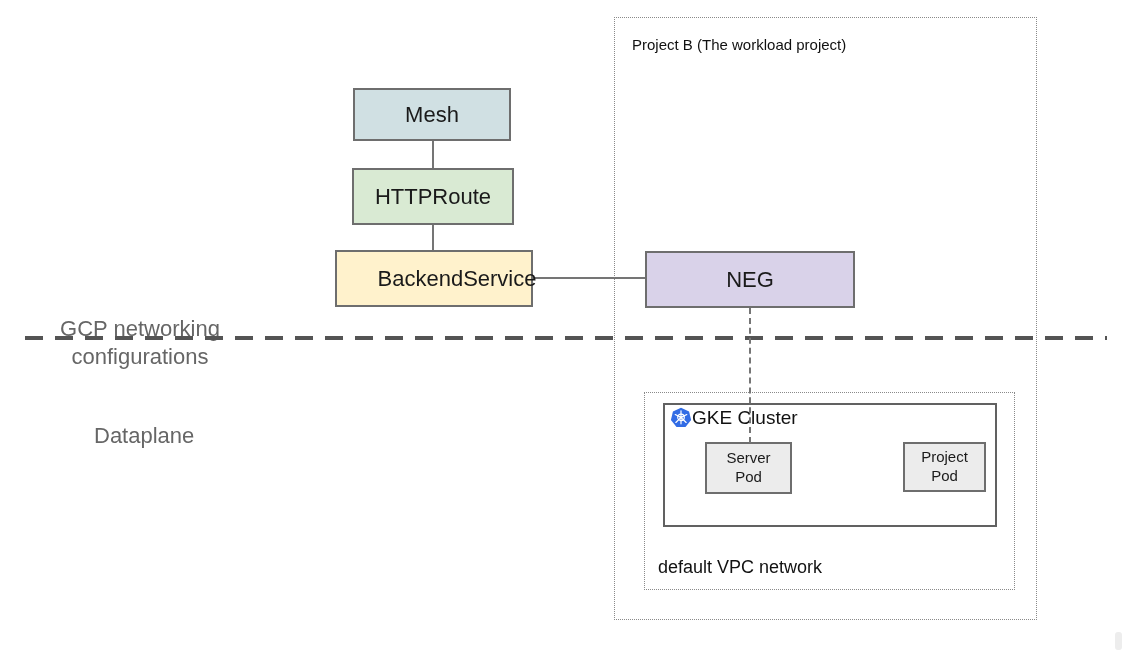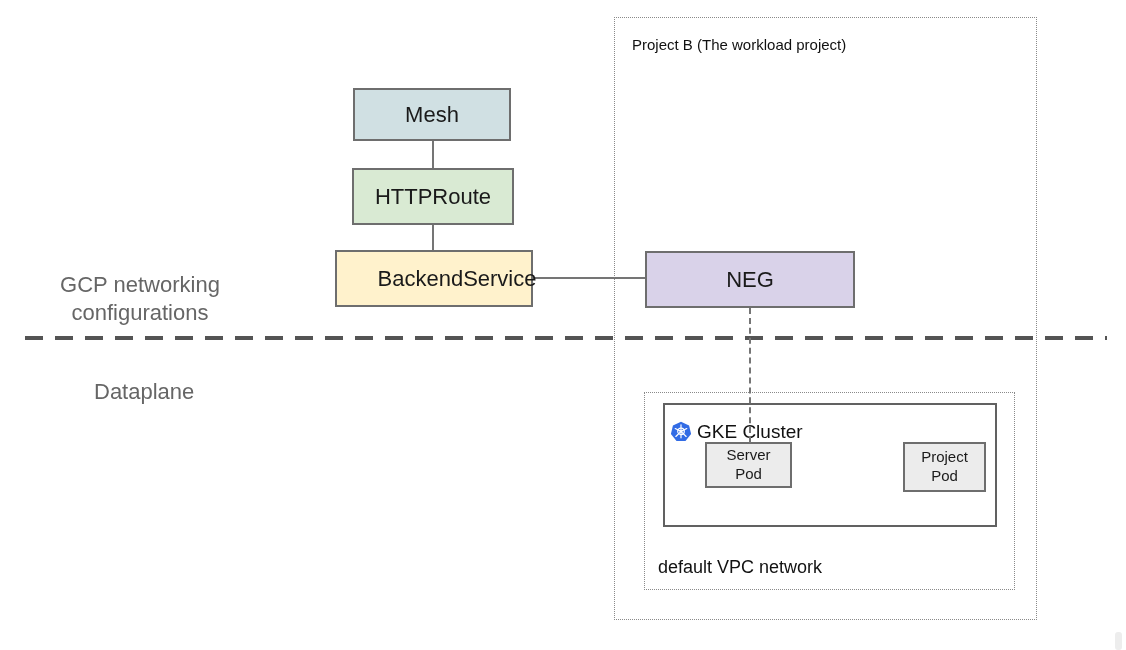--- a/index.html
+++ b/index.html
@@ -55,21 +55,21 @@
     display: flex;
     align-items: center;
     justify-content: center;
     font-size: 15px;
     line-height: 1.25;
     color: #1a1a1a;
     text-align: center;
     white-space: pre-line;
     z-index: 4;
   }
-  .pod-server { left: 705px; top: 442px; width: 87px; height: 46px; }
+  .pod-server { left: 705px; top: 442px; width: 87px; height: 52px; }
   .pod-client { left: 903px; top: 442px; width: 83px; height: 50px; }
 
   
   .conn { position: absolute; background: #757575; z-index: 2; }
   .conn-mesh-httproute      { left: 432px; top: 141px; width: 2px; height: 28px; }
   .conn-httproute-backend   { left: 432px; top: 224px; width: 2px; height: 27px; }
   .conn-backend-neg         { left: 533px; top: 277px; width: 112px; height: 2px; }
   .conn-neg-cluster {
     position: absolute;
     left: 749px; top: 308px; width: 0; height: 135px;
@@ -87,20 +87,21 @@
       #545454 0px, #545454 18px,
       transparent 18px, transparent 30px);
     z-index: 1;
   }
 
   
   .section-label {
     position: absolute;
     color: #666666;
     font-size: 22px;
+    margin-top: 44px;
   }
   .label-gcp {
     left: 33px; top: 271px;
     width: 214px;
     text-align: center;
     line-height: 1.28;
   }
   .label-dataplane { left: 94px; top: 379px; white-space: nowrap; }
 
   
@@ -115,24 +116,23 @@
   .gke-box {
     position: absolute;
     left: 663px; top: 403px;
     width: 334px; height: 124px;
     border: 2px solid #616161;
     background: #ffffff;
     z-index: 3;
   }
   .gke-header {
     position: absolute;
-    left: 5px; top: 16px;
+    left: 5px; top: 2px;
     display: flex;
     align-items: center;
-    gap: 5px;
   }
   .gke-title { font-size: 19px; color: #111111; white-space: nowrap; }
   .k8s-icon { display: block; }
 
   
   .scrollbar-fragment {
     position: absolute;
     left: 1115px; top: 632px;
     width: 7px; height: 18px;
     background: #ededed;

